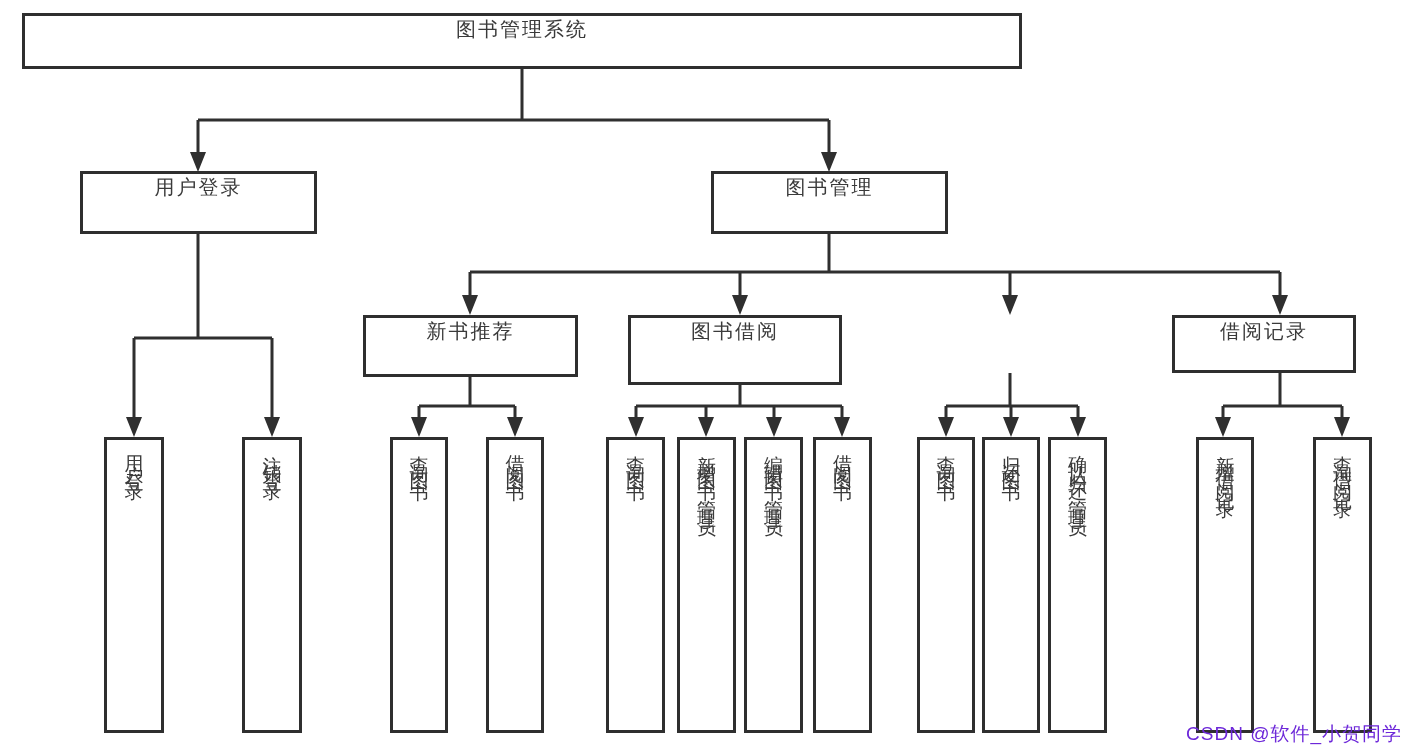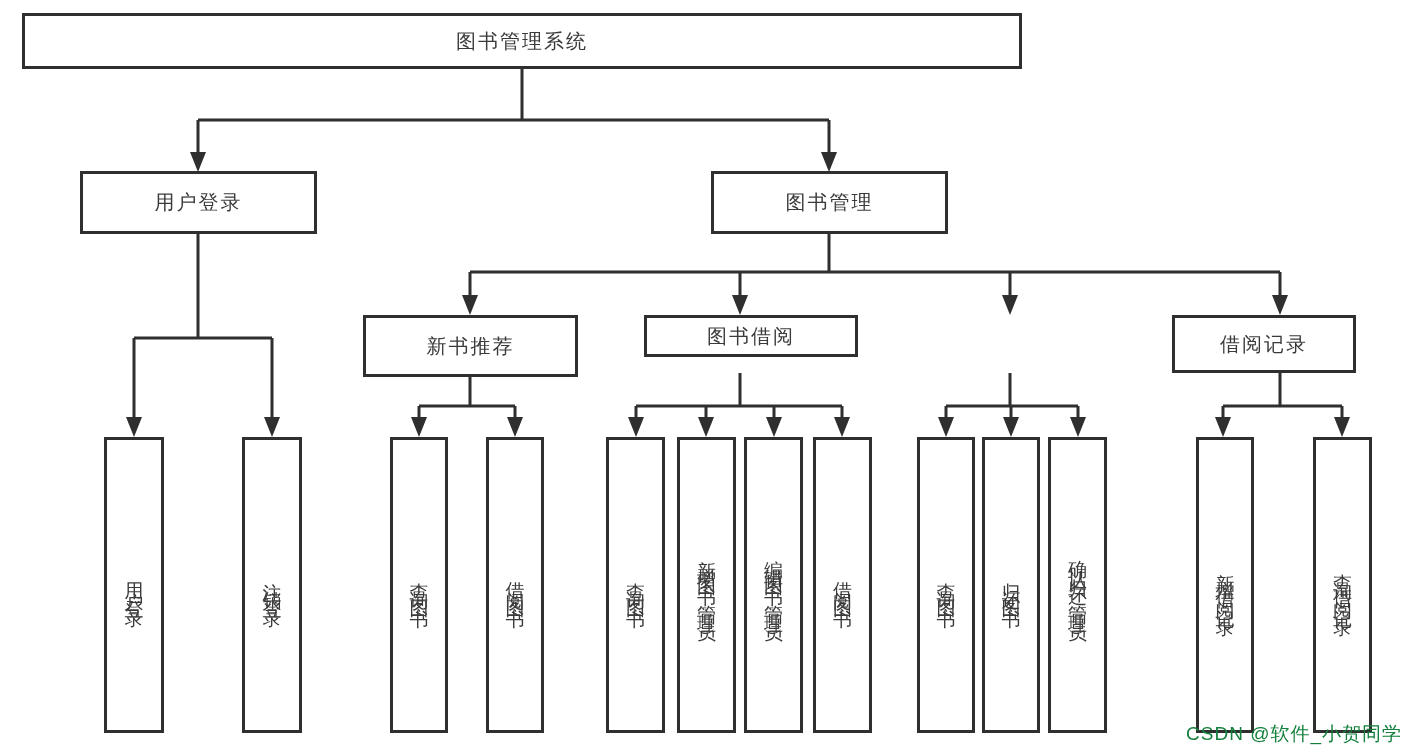--- a/index.html
+++ b/index.html
@@ -21,41 +21,41 @@
     top: 0;
     width: 1405px;
     height: 747px;
   }
   .node {
     position: absolute;
     box-sizing: border-box;
     background: #ffffff;
     border: 3px solid #2f2f2f;
     display: flex;
-    align-items: center;
+    align-items: flex-start;
     justify-content: center;
     color: #3a3a3a;
   }
   .node.h {
     font-size: 20px;
     letter-spacing: 2px;
     white-space: nowrap;
   }
   .node.v .lbl {
     writing-mode: vertical-rl;
     text-orientation: mixed;
     font-size: 19px;
     letter-spacing: 9px;
   }
   .watermark {
     position: absolute;
     right: 3px;
     bottom: 0px;
     font-size: 19px;
-    color: #15803d;
+    color: #6d28d9;
     letter-spacing: 1px;
     white-space: nowrap;
   }
 </style>
 </head>
 <body>
 
 <div class="canvas">
 
   <svg class="wires" viewBox="0 0 1405 747" aria-hidden="true">
@@ -96,21 +96,21 @@
   <div class="node h" style="left:80px;top:171px;width:237px;height:63px">
     <span class="lbl">用户登录</span>
   </div>
   <div class="node h" style="left:711px;top:171px;width:237px;height:63px">
     <span class="lbl">图书管理</span>
   </div>
 
   <div class="node h" style="left:363px;top:315px;width:215px;height:62px">
     <span class="lbl">新书推荐</span>
   </div>
-  <div class="node h" style="left:644px;top:315px;width:214px;height:42px">
+  <div class="node h" style="left:628px;top:315px;width:214px;height:70px">
     <span class="lbl">图书借阅</span>
   </div>
   <div class="node h" style="left:1172px;top:315px;width:184px;height:58px">
     <span class="lbl">借阅记录</span>
   </div>
 
   <div class="node v" style="left:104px;top:437px;width:60px;height:296px">
     <span class="lbl">用户登录</span>
   </div>
   <div class="node v" style="left:242px;top:437px;width:60px;height:296px">

